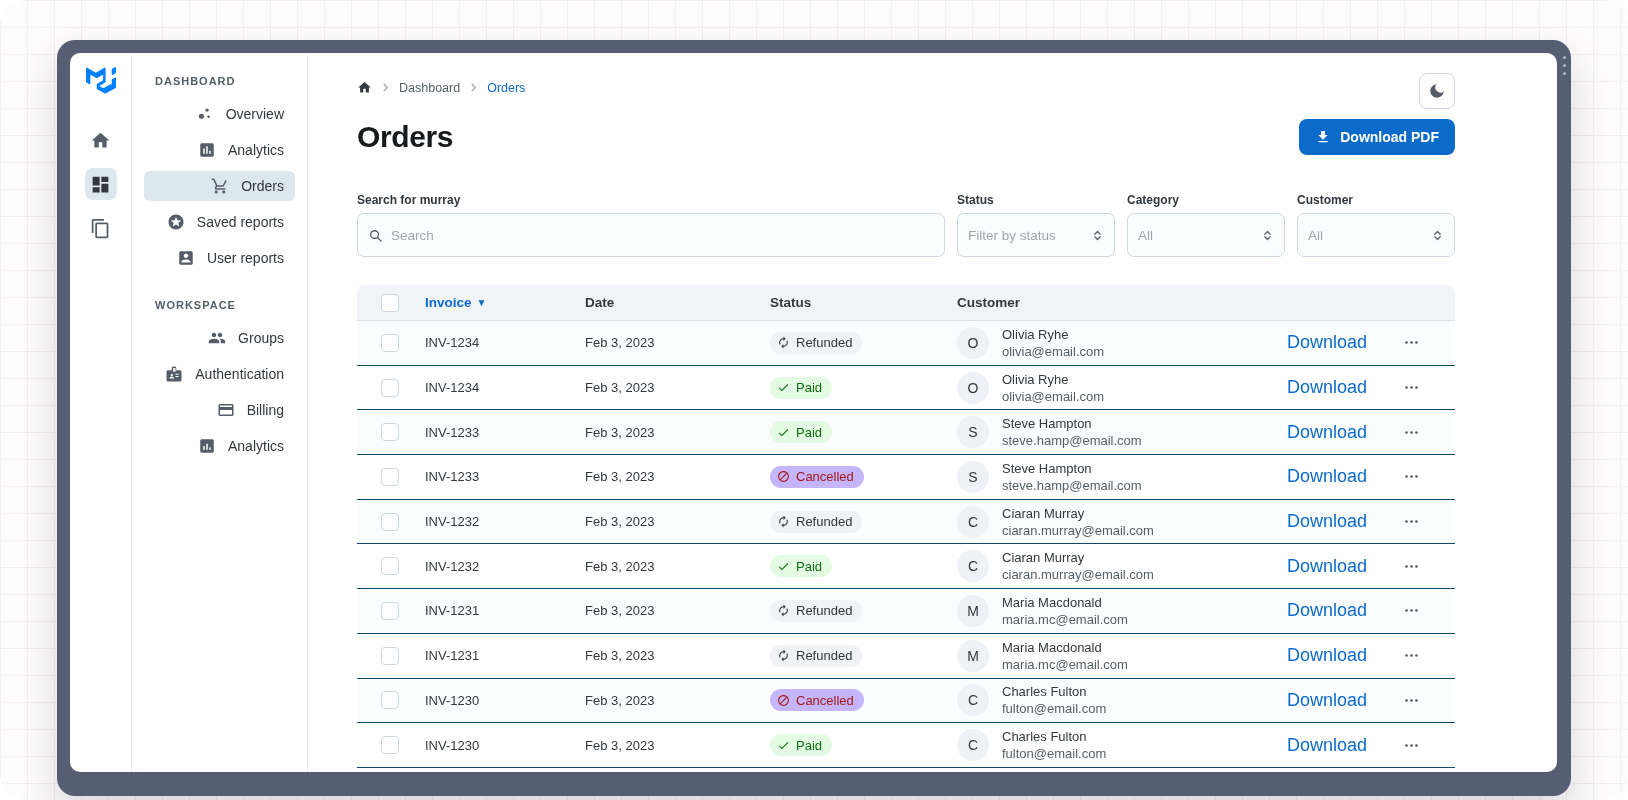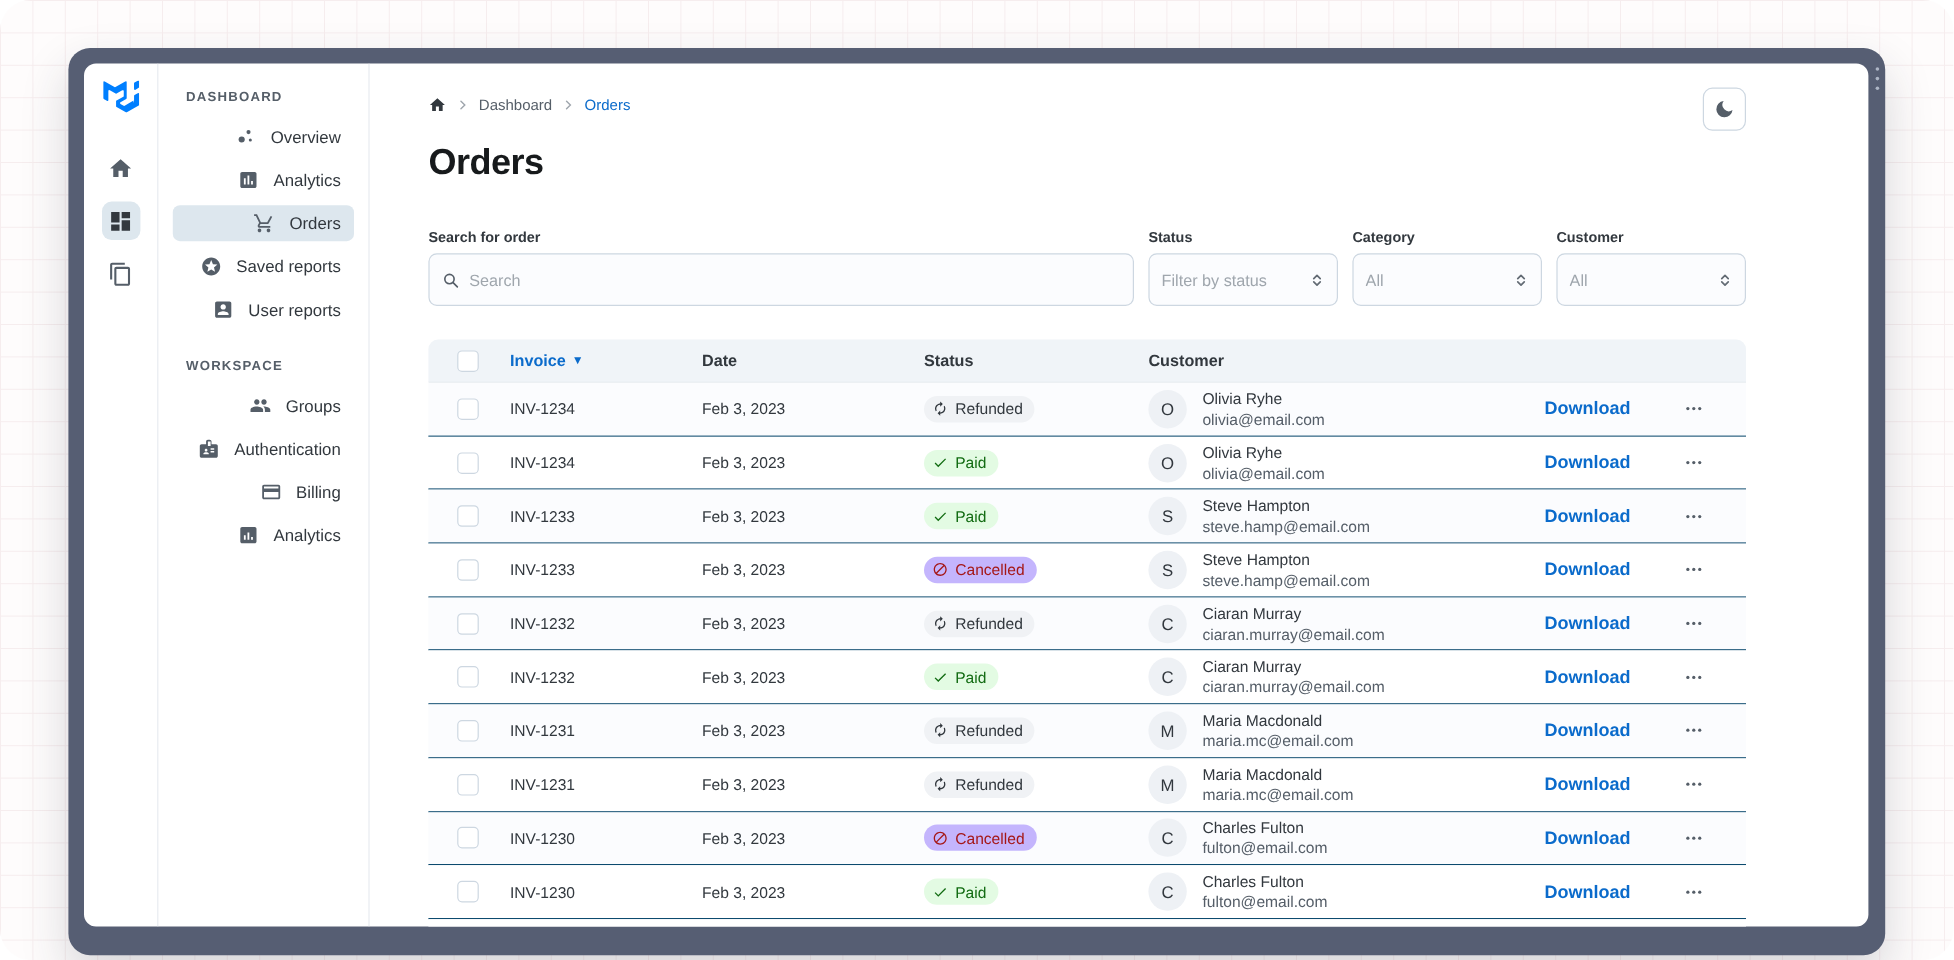--- a/index.html
+++ b/index.html
@@ -127,21 +127,21 @@
   .chip-neutral { background:#f0f2f5; color:#32383e; }
   .chip-success { background:#e3fbe3; color:#136c13; }
   .chip-danger  { background:#c4b5fd; color:#a51818; }
   .avatar {
     width:32px; height:32px; border-radius:50%; background:#eef1f5; color:#32383e;
     font-size:14px; display:flex; align-items:center; justify-content:center; flex:none;
   }
   .cust { display:flex; flex-direction:column; gap:2px; }
   .cname { font-size:13px; color:#32383e; }
   .cemail { font-size:13px; color:#555e68; }
-  .dl { font-size:15px; font-weight:700; color:#0b6bcb; cursor:pointer; text-decoration:none; }
+  .dl { font-size:18px; font-weight:400; color:#0b6bcb; cursor:pointer; text-decoration:none; }
   .dots { width:17px; height:17px; color:#555e68; cursor:pointer; }
   .dots svg { width:100%; height:100%; display:block; }
 </style>
 </head>
 <body>
 
 <div class="canvas">
   <div class="frame">
     <div class="scroll-dots">
         <i></i>
@@ -274,25 +274,31 @@
               <span class="crumb-sep">
                 <svg viewBox="0 0 24 24" fill="none" stroke="currentColor" stroke-width="2.6" stroke-linecap="round">
                   <path d="M9 5l7 7-7 7"></path>
                 </svg>
               </span>
               <span class="crumb current">Orders</span>
             </div>
 
           <div class="title-row">
             <h1 class="page-title">Orders</h1>
+            <button class="btn-primary">
+              <svg viewBox="0 0 24 24" fill="currentColor">
+                  <path d="M5 20h14v-2H5v2zM19 9h-4V3H9v6H5l7 7 7-7z"></path>
+                </svg>
+              <span>Download PDF</span>
+            </button>
           </div>
 
           <div class="filters">
             <div class="filter grow">
-              <label>Search for order</label>
+              <label>Search for murray</label>
               <div class="field">
                 <svg class="search" viewBox="0 0 24 24" fill="none" stroke="currentColor" stroke-width="2.2">
                     <circle cx="10.5" cy="10.5" r="6.2"></circle>
                     <path d="M15.3 15.3 21 21" stroke-linecap="round"></path>
                   </svg>
                 <input type="text" placeholder="Search" style="">
               </div>
             </div>
             <div id="selects" style="display:flex; gap:12px;">
   <div class="filter">

